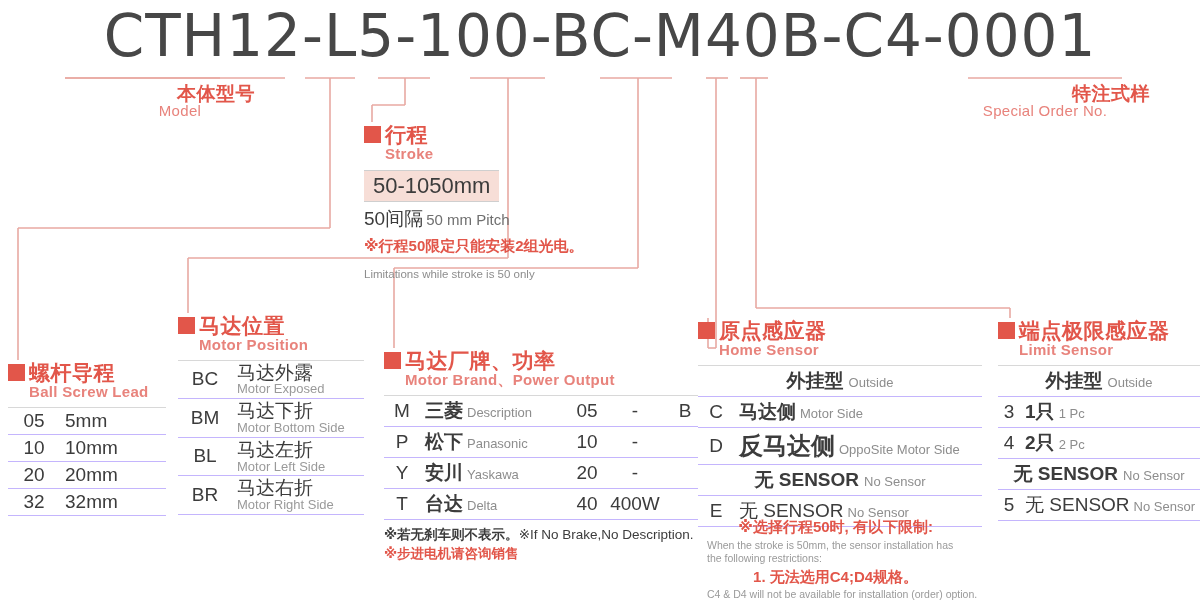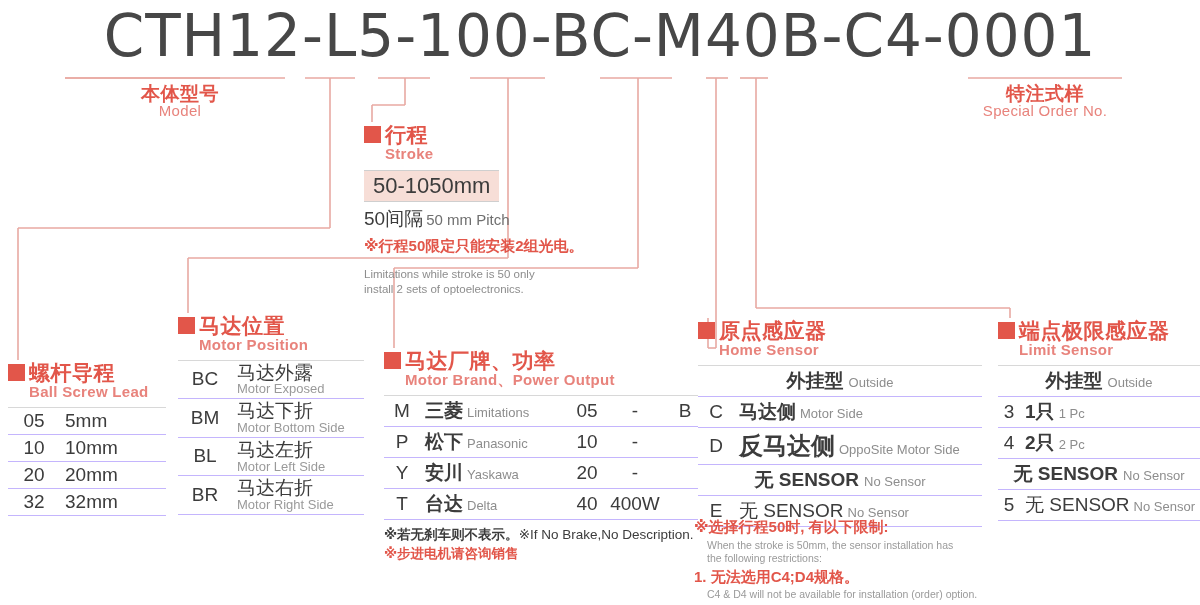--- a/index.html
+++ b/index.html
@@ -21,21 +21,21 @@
     font-family:"DejaVu Sans",sans-serif;
   }
 
   
   #leaders{position:absolute;left:0;top:0;width:1200px;height:605px;}
 
   
   .sect{position:absolute;}
   .sect .hd{display:flex;align-items:center;white-space:nowrap;}
   .sq{width:17px;height:17px;background:#e2564a;display:inline-block;margin-right:4px;flex:0 0 auto;}
-  .cn{font-size:21px;font-weight:bold;color:#e2564a;line-height:1;letter-spacing:.5px;}
+  .cn{font-size:21px;font-weight:bold;color:#e2564a;line-height:1;letter-spacing:.5px;text-align:right;}
   .en{font-size:15px;color:#e8837c;line-height:1.1;letter-spacing:.3px;white-space:nowrap;}
   .en.b{font-weight:bold;}
 
   
   .plain{position:absolute;text-align:center;}
   .plain .cn{font-size:19px;}
   .plain .en{font-size:15px;color:#e8837c;}
 
   
   table.tb{border-collapse:collapse;}
@@ -58,21 +58,21 @@
     font-size:22px;color:#3c3c3c;padding:2px 9px;display:inline-block;white-space:nowrap;
   }
   .pitch{font-size:19px;color:#3c3c3c;white-space:nowrap;margin-top:4px;}
   .pitch .sub{font-size:15px;color:#6f6f6f;margin-left:3px;}
   .note-red{font-size:15px;color:#e2564a;font-weight:bold;white-space:nowrap;margin-top:5px;}
   .note-gray{font-size:11.5px;color:#8d8d8d;line-height:1.35;white-space:nowrap;}
 
   
   .fn{position:absolute;}
   .fn .r{font-size:13.5px;color:#e2564a;font-weight:bold;white-space:nowrap;line-height:1.45;}
-  .fn .rb{font-size:15px;color:#e2564a;font-weight:bold;white-space:nowrap;line-height:1.5;}
+  .fn .rb{font-size:15px;color:#e2564a;font-weight:bold;white-space:nowrap;line-height:1.5;text-align:center;}
   .fn .gm{font-size:10.5px;color:#9a9a9a;white-space:nowrap;line-height:1.3;}
   .fn .mix{font-size:13.5px;color:#3c3c3c;white-space:nowrap;line-height:1.45;}
 </style>
 </head>
 <body>
 
 <div class="stage">
 
   <div id="part-number">CTH12-L5-100-BC-M40B-C4-0001</div>
 
@@ -135,21 +135,20 @@
     </div>
     <div class="en b" style="margin-left:21px;margin-top:1px;">Stroke</div>
     <div style="margin-top:7px;">
       <span class="strokebox">50-1050mm</span>
     </div>
     <div class="pitch">
       <span>50间隔</span><span class="sub">50 mm Pitch</span>
     </div>
     <div class="note-red">※行程50限定只能安装2组光电。</div>
     <div class="note-gray" style="margin-top:11px;">Limitations while stroke is 50 only</div>
-    <div class="note-gray">install 2 sets of optoelectronics.</div>
   </div>
 
   <div class="sect" style="left:8px;top:362px;">
     <div class="hd">
       <span class="sq"></span>
       <span class="cn">螺杆导程</span>
     </div>
     <div class="en b" style="margin-left:21px;margin-top:1px;">Ball Screw Lead</div>
     <table class="tb" style="margin-top:6px;">
       <tbody>
@@ -217,21 +216,21 @@
     <div class="hd">
       <span class="sq"></span>
       <span class="cn">马达厂牌、功率</span>
     </div>
     <div class="en b" style="margin-left:21px;margin-top:1px;">Motor Brand、Power Output</div>
     <table class="tb" style="margin-top:6px;">
       <tbody>
         <tr>
           <td class="code" style="width:26px;">M</td>
           <td class="val" style="width:140px;">
-            <span style="font-size:19px;font-weight:bold;">三菱</span><span class="sub">Limitations</span>
+            <span style="font-size:19px;font-weight:bold;">三菱</span><span class="sub">Description</span>
           </td>
           <td class="code" style="width:24px;">05</td>
           <td class="val" style="width:52px;text-align:center;">-</td>
           <td class="code" style="width:28px;">B</td>
         </tr>
         <tr>
           <td class="code">P</td>
           <td class="val">
             <span style="font-size:19px;font-weight:bold;">松下</span><span class="sub">Panasonic</span>
           </td>

